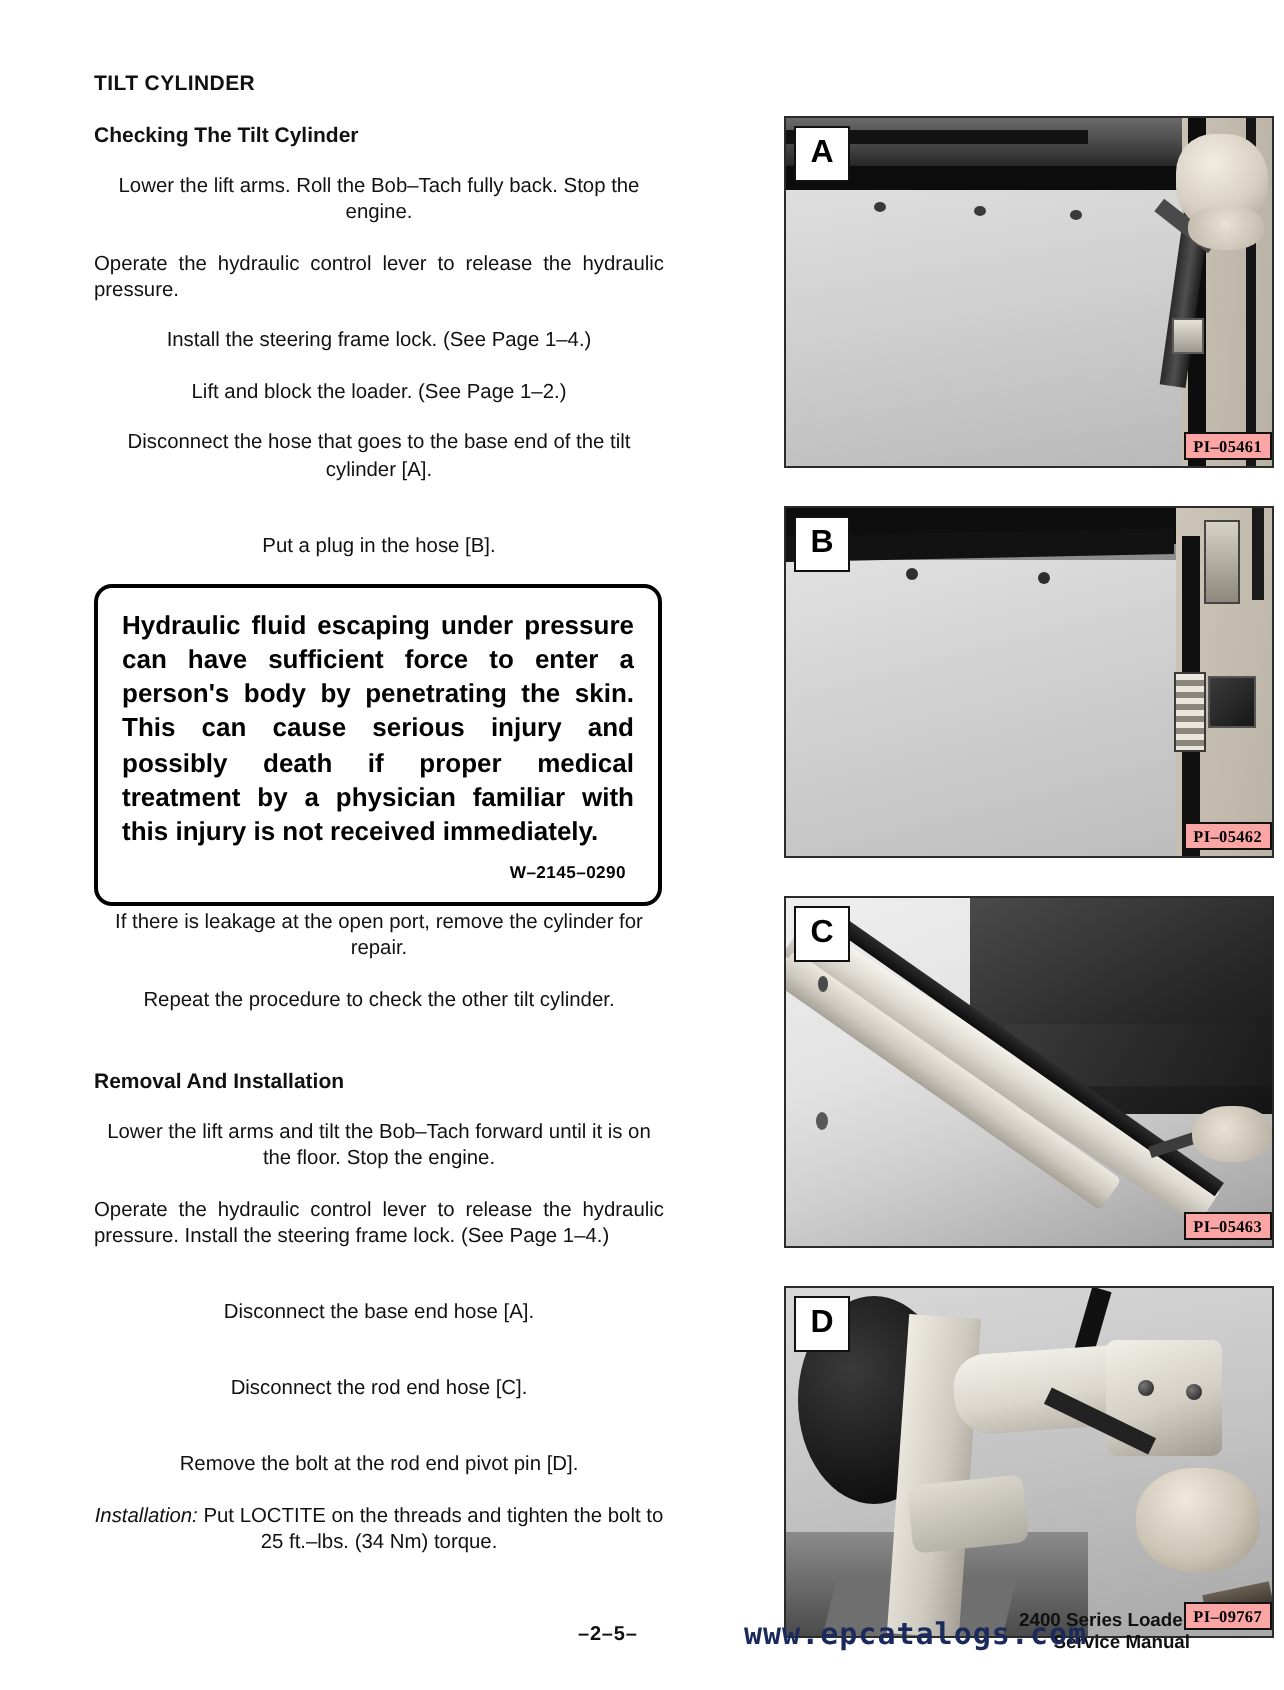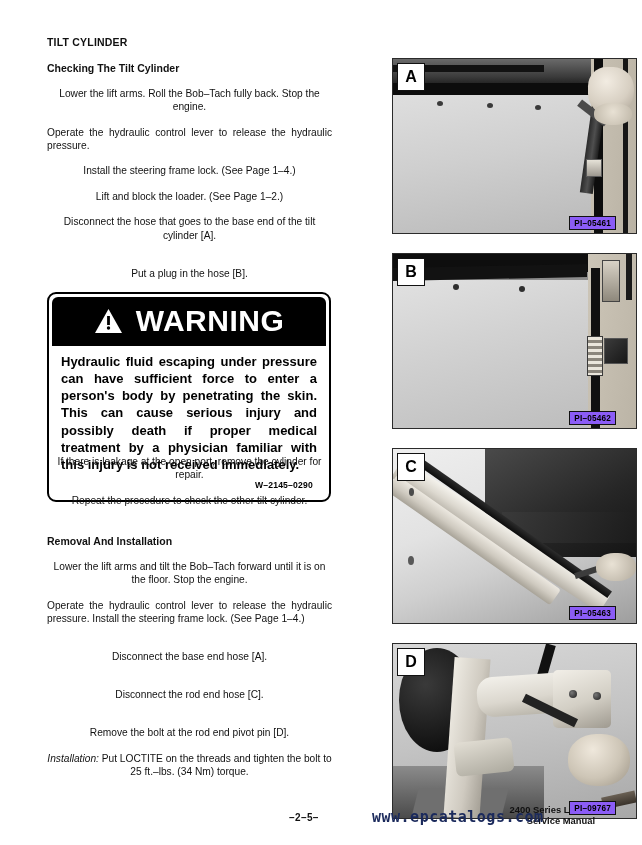--- a/index.html
+++ b/index.html
@@ -172,31 +172,32 @@
     justify-content: center;
     font-size: 16px;
     font-weight: bold;
     color: #000000;
     z-index: 6;
     line-height: 1;
   }
 
   .photo-code {
     position: absolute;
-    right: 20px;
+    right: 0;
     bottom: 3px;
-    background: #8b5cf6;
+    background: #fca5a5;
     border: 1px solid #111111;
     font-size: 8.2px;
     font-weight: bold;
     padding: 1.5px 4px 1.5px 4px;
     color: #000000;
     z-index: 6;
     letter-spacing: 0.2px;
     white-space: nowrap;
+    font-family: Liberation Serif, serif;
   }
 
   
   .sceneA-sky { position:absolute; left:0; top:0; right:0; height:30px;
       background: linear-gradient(180deg,#6a6a6a 0%, #3a3a3a 60%, #111 100%); }
   .sceneA-bar { position:absolute; left:0; top:24px; right:0; height:12px; background:#0c0c0c; }
   .sceneA-bar2 { position:absolute; left:0; top:6px; width:62%; height:7px; background:#121212; }
   .sceneA-panel { position:absolute; left:0; top:36px; width:200px; bottom:0;
       background: linear-gradient(170deg,#dedede 0%, #cfcfcf 45%, #b9b9b9 100%); border-right:1px solid #9a9a9a;}
   .sceneA-bolt { position:absolute; width:6px; height:5px; border-radius:50%; background:#3a3a3a; }
@@ -342,30 +343,20 @@
     <p class="body nojust">Lift and block the loader. (See Page 1–2.)</p>
 
     <p class="body nojust gap-lg">Disconnect the hose that goes to the base end of the tilt cylinder [A].</p>
 
     <p class="body nojust">Put a plug in the hose [B].</p>
 
     <p class="body nojust">Start the engine. Operate the hydraulic control lever to roll the Bob–Tach backward.</p>
   </div>
 
   <div class="warning-wrap">
-    <div class="warning-head">
-      <span class="warn-tri">
-        <svg viewBox="0 0 29 26" width="29" height="26" aria-hidden="true">
-          <polygon points="14.5,1 28,25 1,25" fill="#ffffff"></polygon>
-          <rect x="13.1" y="8" width="2.8" height="9" fill="#000000"></rect>
-          <circle cx="14.5" cy="20" r="1.7" fill="#000000"></circle>
-        </svg>
-      </span>
-      <span class="warning-word">WARNING</span>
-    </div>
     <div class="warning-body">
       <p class="warning-text">Hydraulic fluid escaping under pressure can have sufficient force to enter a person's body by penetrating the skin. This can cause serious injury and possibly death if proper medical treatment by a physician familiar with this injury is not received immediately.</p>
       <div class="warning-code">W–2145–0290</div>
     </div>
   </div>
 
   <div class="text-col" style="top:455px;">
 
     <p class="body nojust">If there is leakage at the open port, remove the cylinder for repair.</p>
 

